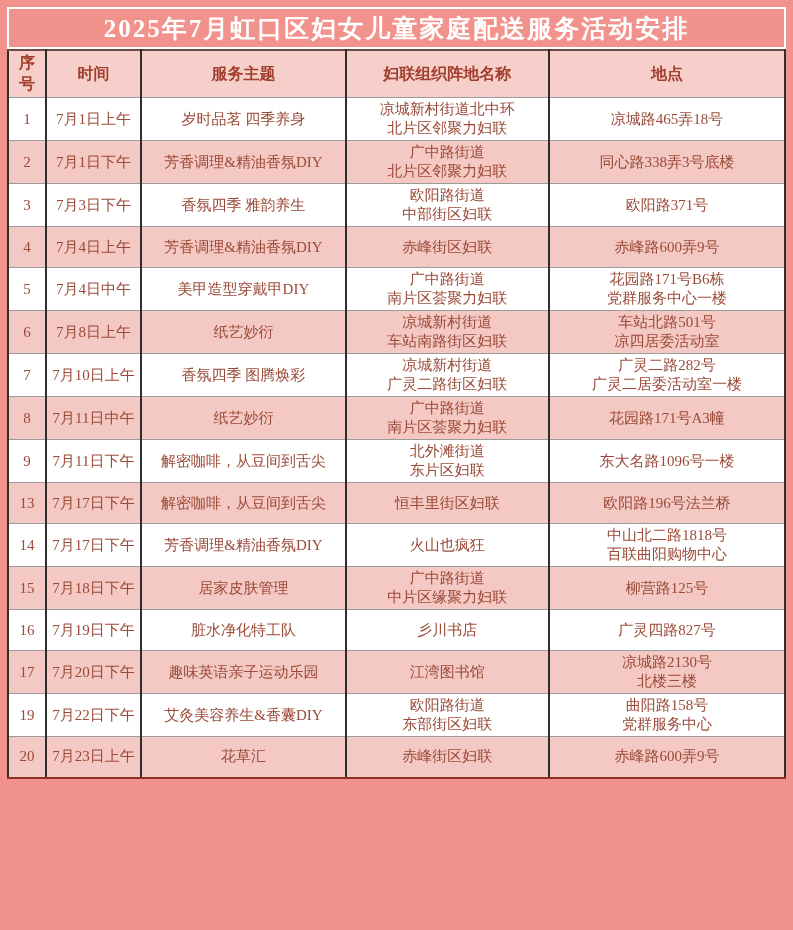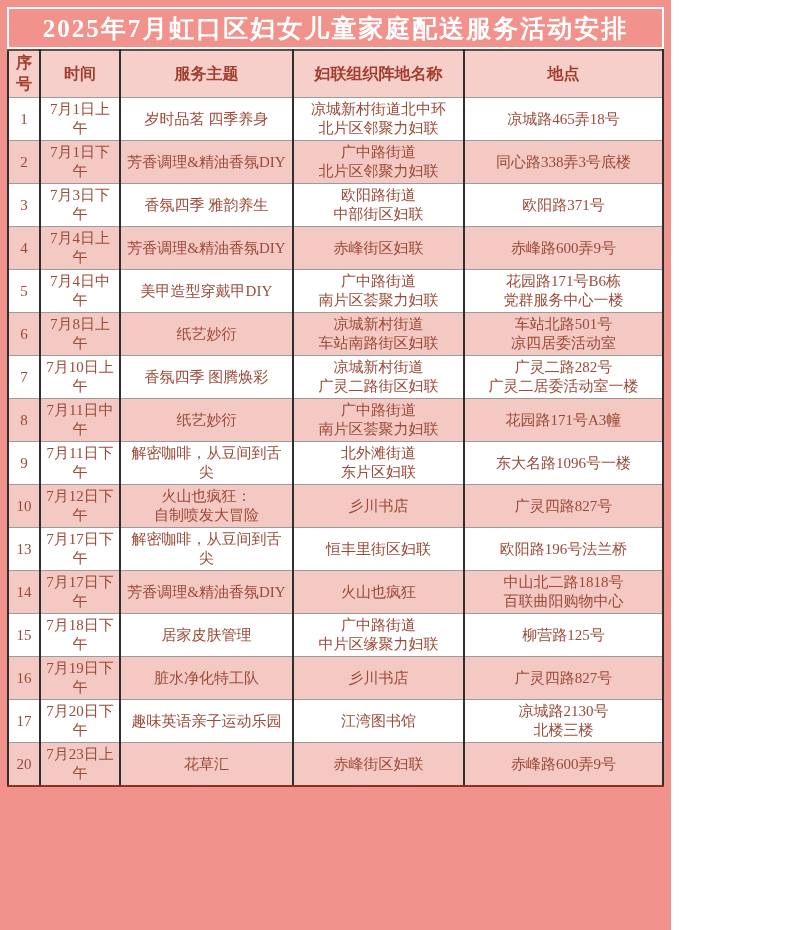--- a/index.html
+++ b/index.html
@@ -1,17 +1,17 @@
 <!DOCTYPE html>
 <html style="--frame-bg: #F2928D; --title-text: #FFFFFF; --header-bg: #F6CFCA; --header-text: #A13E2D; --body-text: #9B4A38; --row-pink: #F4C8C3;"><head>
 <meta charset="utf-8">
 <style>
   html,body{margin:0;padding:0;background:#ffffff;}
   .frame{
-    width:671px;height:930px;box-sizing:border-box;
+    width:793px;height:930px;box-sizing:border-box;
     background:var(--frame-bg,#F2928D);
     padding:7px 7px 8px 7px;
     font-family:"Liberation Serif","DejaVu Serif",serif;
   }
   .title{
     box-sizing:border-box;height:42px;
     border:2px solid #ffffff;
     display:flex;align-items:center;justify-content:center;
     color:var(--title-text,#ffffff);
     font-size:25px;font-weight:bold;letter-spacing:2px;
@@ -140,28 +140,20 @@
         </tr>
         <tr>
           <td>9</td>
           <td>7月11日下午</td>
           <td>解密咖啡，从豆间到舌尖</td>
           <td>北外滩街道
 东片区妇联</td>
           <td>东大名路1096号一楼</td>
         </tr>
         <tr>
-          <td>10</td>
-          <td>7月12日下午</td>
-          <td>火山也疯狂：
-自制喷发大冒险</td>
-          <td>彡川书店</td>
-          <td>广灵四路827号</td>
-        </tr>
-        <tr>
           <td>13</td>
           <td>7月17日下午</td>
           <td>解密咖啡，从豆间到舌尖</td>
           <td>恒丰里街区妇联</td>
           <td>欧阳路196号法兰桥</td>
         </tr>
         <tr>
           <td>14</td>
           <td>7月17日下午</td>
           <td>芳香调理&amp;精油香氛DIY</td>
@@ -186,20 +178,29 @@
         </tr>
         <tr>
           <td>17</td>
           <td>7月20日下午</td>
           <td>趣味英语亲子运动乐园</td>
           <td>江湾图书馆</td>
           <td>凉城路2130号
 北楼三楼</td>
         </tr>
         <tr>
+          <td>19</td>
+          <td>7月22日下午</td>
+          <td>艾灸美容养生&amp;香囊DIY</td>
+          <td>欧阳路街道
+东部街区妇联</td>
+          <td>曲阳路158号
+党群服务中心</td>
+        </tr>
+        <tr>
           <td>20</td>
           <td>7月23日上午</td>
           <td>花草汇</td>
           <td>赤峰街区妇联</td>
           <td>赤峰路600弄9号</td>
         </tr>
       </tbody>
   </table>
 </div>
 

